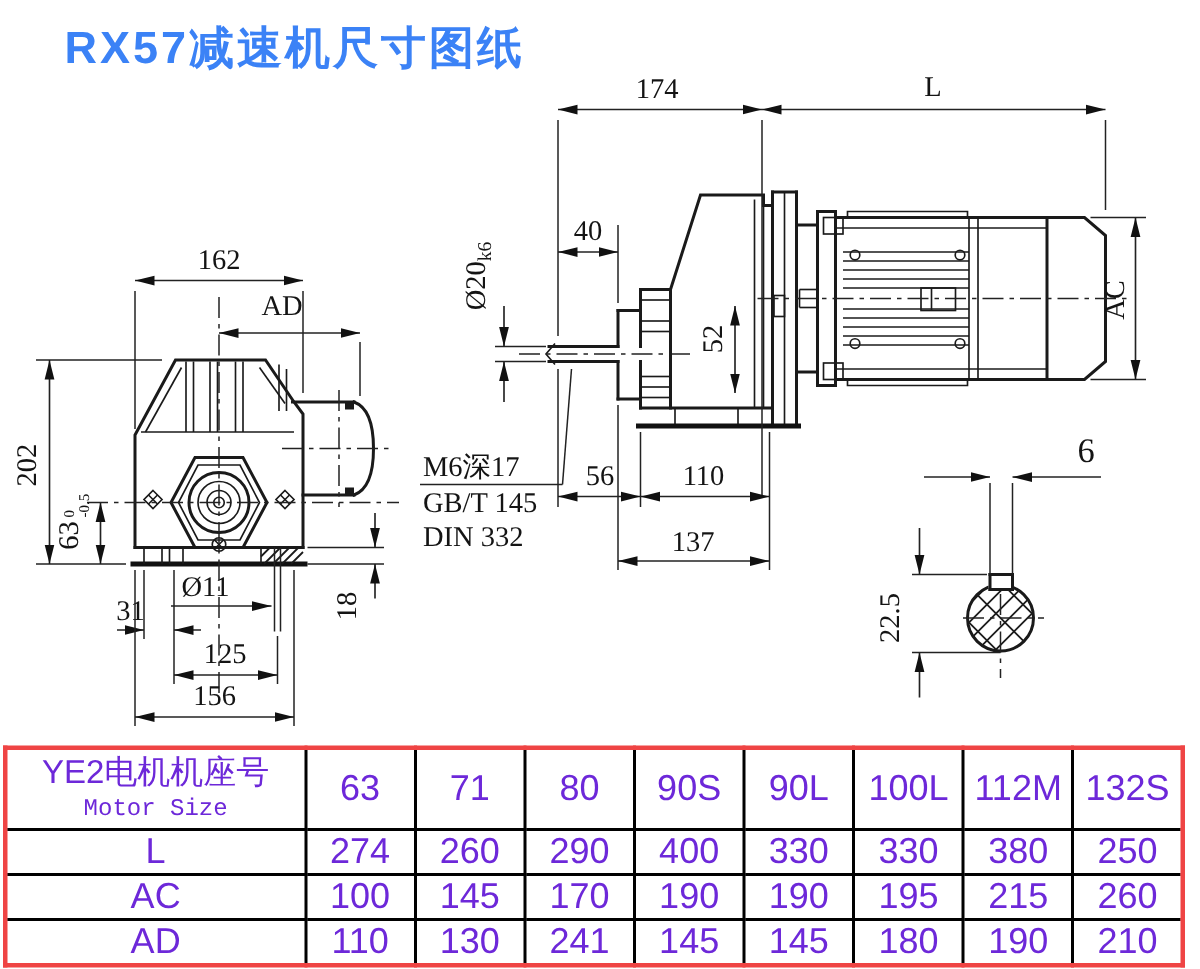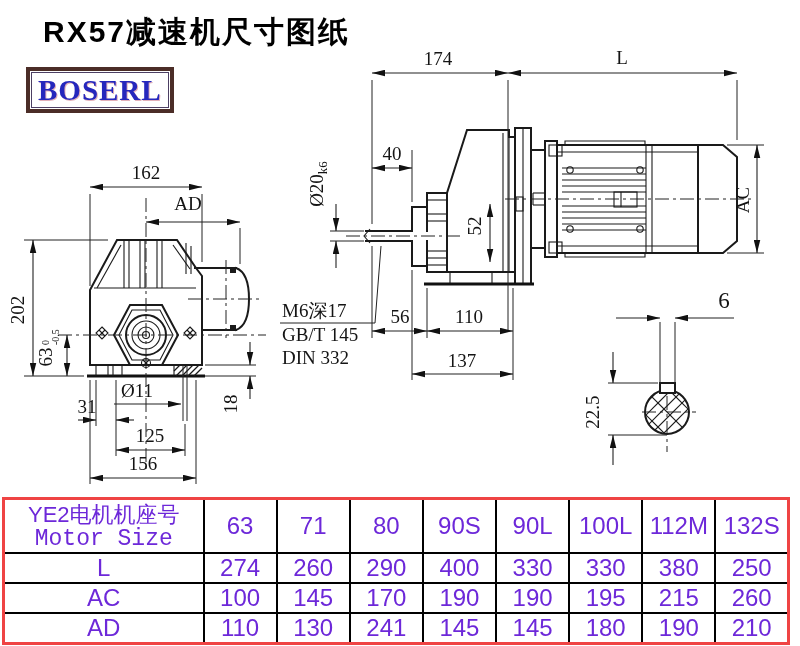--- a/index.html
+++ b/index.html
@@ -1,19 +1,19 @@
 <!DOCTYPE html>
 <html><head>
 <meta charset="utf-8">
 <style>
   html,body{margin:0;padding:0;background:#fff;}
   .page{position:relative;width:800px;height:646px;background:#fff;overflow:hidden;
         font-family:"Liberation Sans",sans-serif;}
   .title{position:absolute;left:43px;top:12px;font-size:30px;font-weight:bold;
-         letter-spacing:2px;color:#000000;white-space:nowrap;}
+         letter-spacing:2px;color:#3b82f6;white-space:nowrap;}
   .logo{position:absolute;left:26px;top:67px;border:4px solid #4b2d27;background:#fff;padding:1px;}
   .logo-inner{border:1px solid #4c3f63;padding:0 6px;font-family:"Liberation Serif",serif;
               font-weight:bold;font-size:29px;line-height:34px;color:#2527bd;letter-spacing:1px;
               text-shadow:1px 1px 0 rgba(190,80,100,.45);}
   svg{position:absolute;left:0;top:0;}
   svg text{fill:#141414;}
   .dim{font:19px "Liberation Serif",serif;}
   .dimB{font:23px "Liberation Serif",serif;}
   .dimS{font:10px "Liberation Serif",serif;}
   .ol{stroke:#1a1a1a;stroke-width:2;fill:none;stroke-linecap:square;}
@@ -22,33 +22,30 @@
   .xl{stroke:#222;stroke-width:1;fill:none;}
   .dl{stroke:#222;stroke-width:1.1;fill:none;}
   .cl{stroke:#222;stroke-width:1;fill:none;stroke-dasharray:14 4 3 4;}
   .ht{stroke:#1a1a1a;stroke-width:1.2;fill:none;}
   .spec{position:absolute;left:2px;top:497px;width:788px;border:3px solid #ef4444;
         border-collapse:collapse;table-layout:fixed;text-align:center;color:#6d28d9;background:#fff;}
   .spec td{border:2px solid #000;padding:0;vertical-align:middle;}
   .spec .hr td{height:52px;}
   .spec .dr td{height:27px;}
   .cn{font-size:22px;line-height:25px;}
-  .en{font-family:"Liberation Mono",monospace;font-size:23px;line-height:24px;}
+  .en{font-family:"Liberation Mono",monospace;font-size:16px;line-height:24px;}
   .num{font-size:24px;}
 </style>
 </head>
 <body>
 
 <div class="page">
 
   <div class="title">RX57减速机尺寸图纸</div>
 
-  <div class="logo">
-    <div class="logo-inner">BOSERL</div>
-  </div>
 
   <svg width="800" height="497" viewBox="0 0 800 497">
     <defs>
       <marker id="ar" viewBox="0 0 12 6" markerWidth="13" markerHeight="7" refX="12" refY="3" orient="auto-start-reverse" markerUnits="userSpaceOnUse">
         <path d="M0,0 L12,3 L0,6 Z" fill="#111"></path>
       </marker>
       <clipPath id="kc">
           <circle cx="667" cy="412" r="22"></circle>
         </clipPath>
     </defs>

